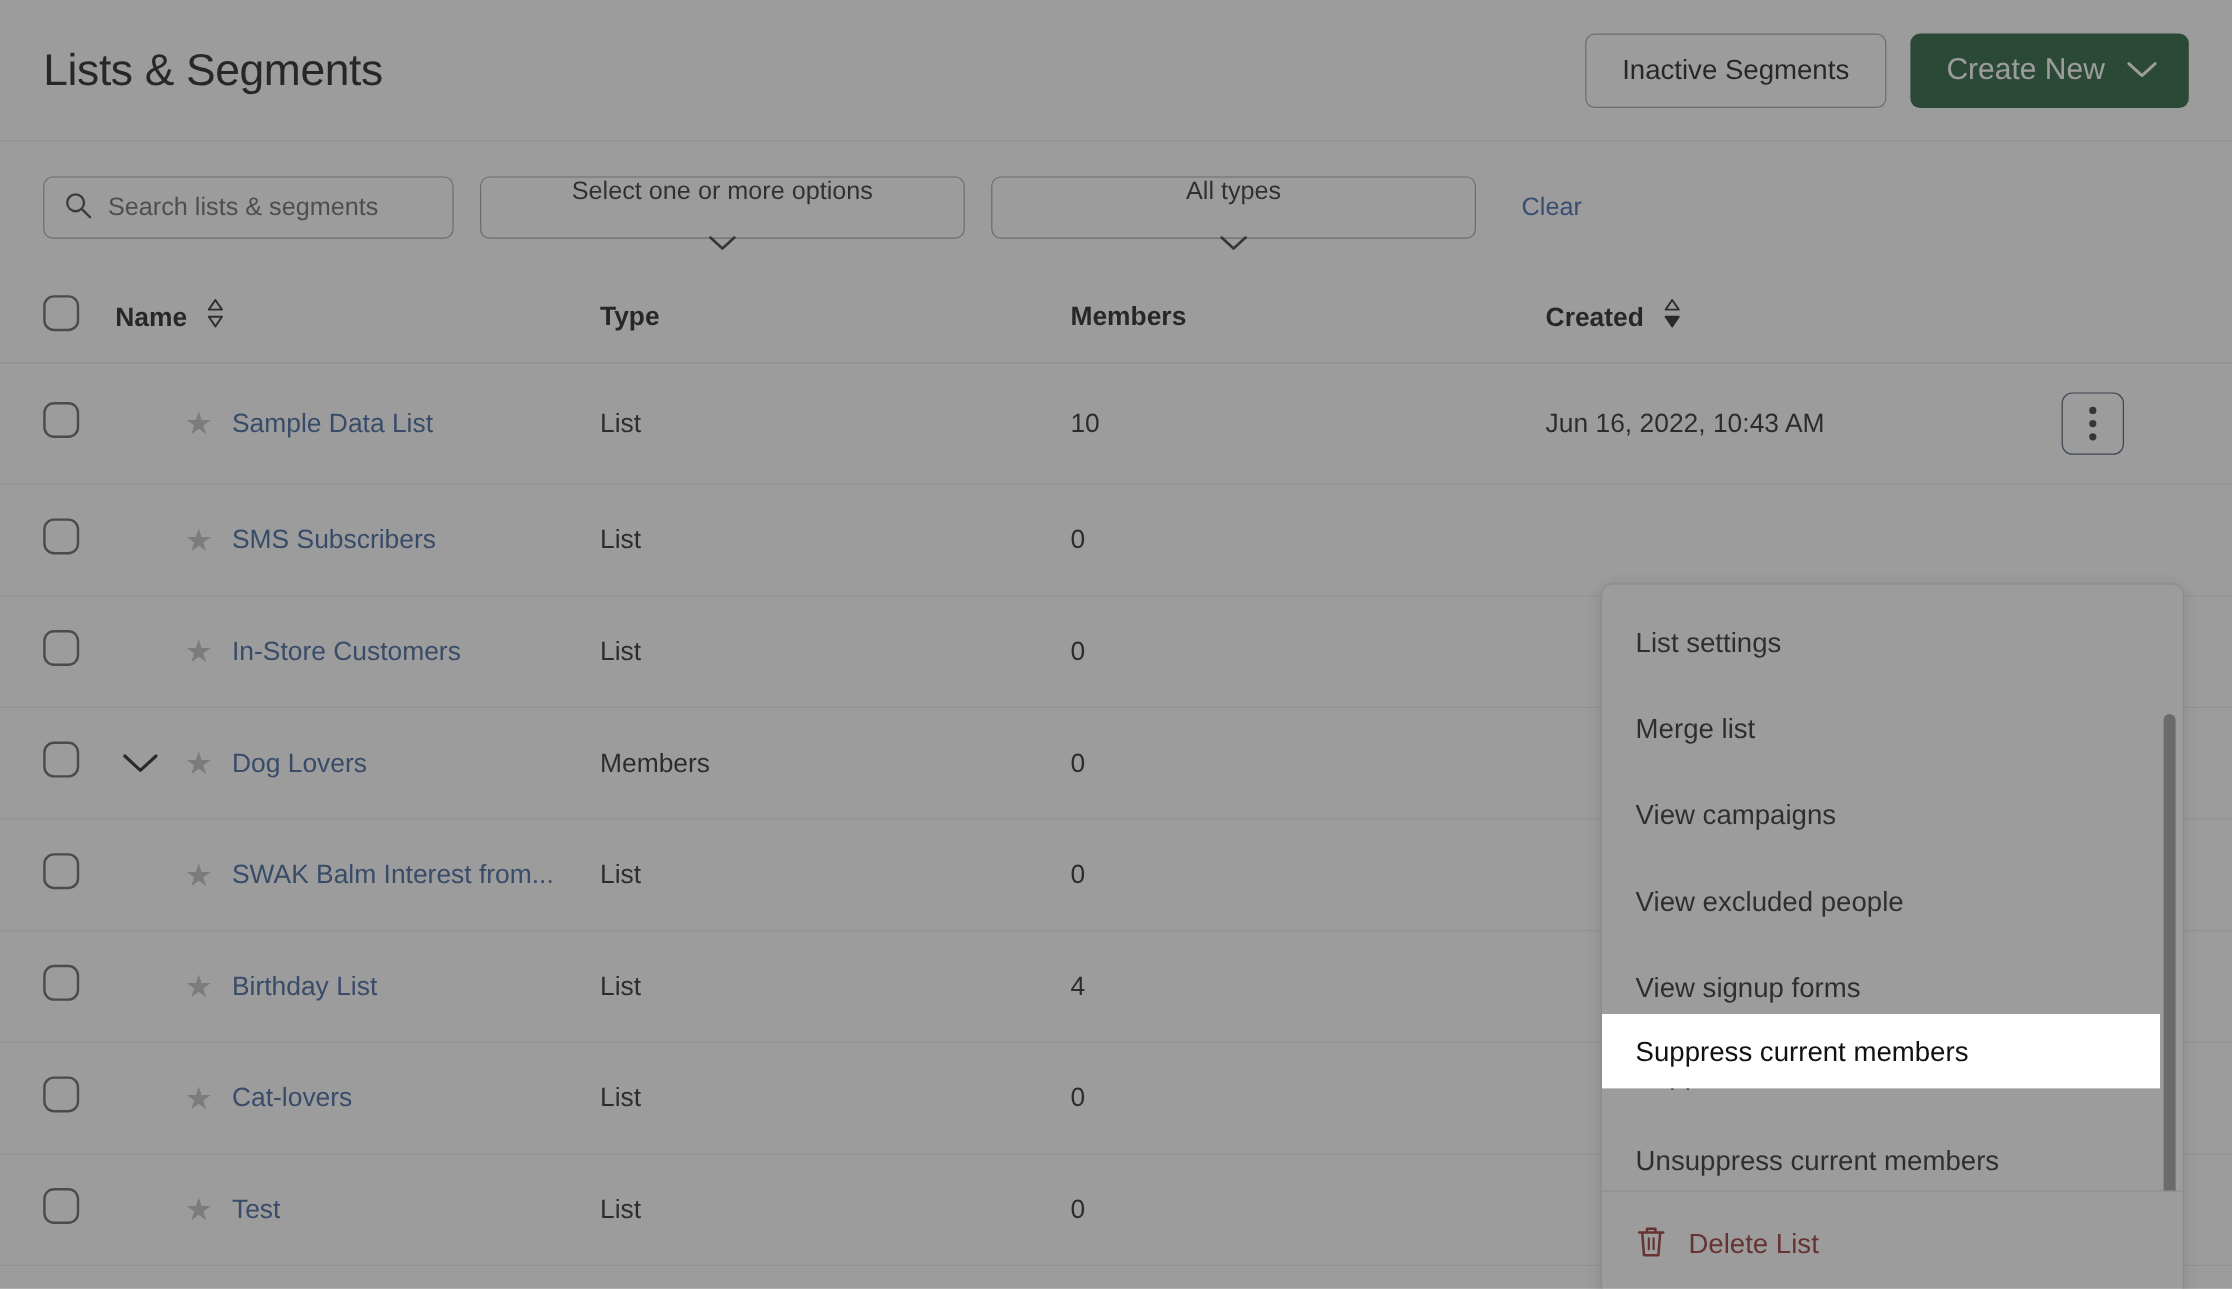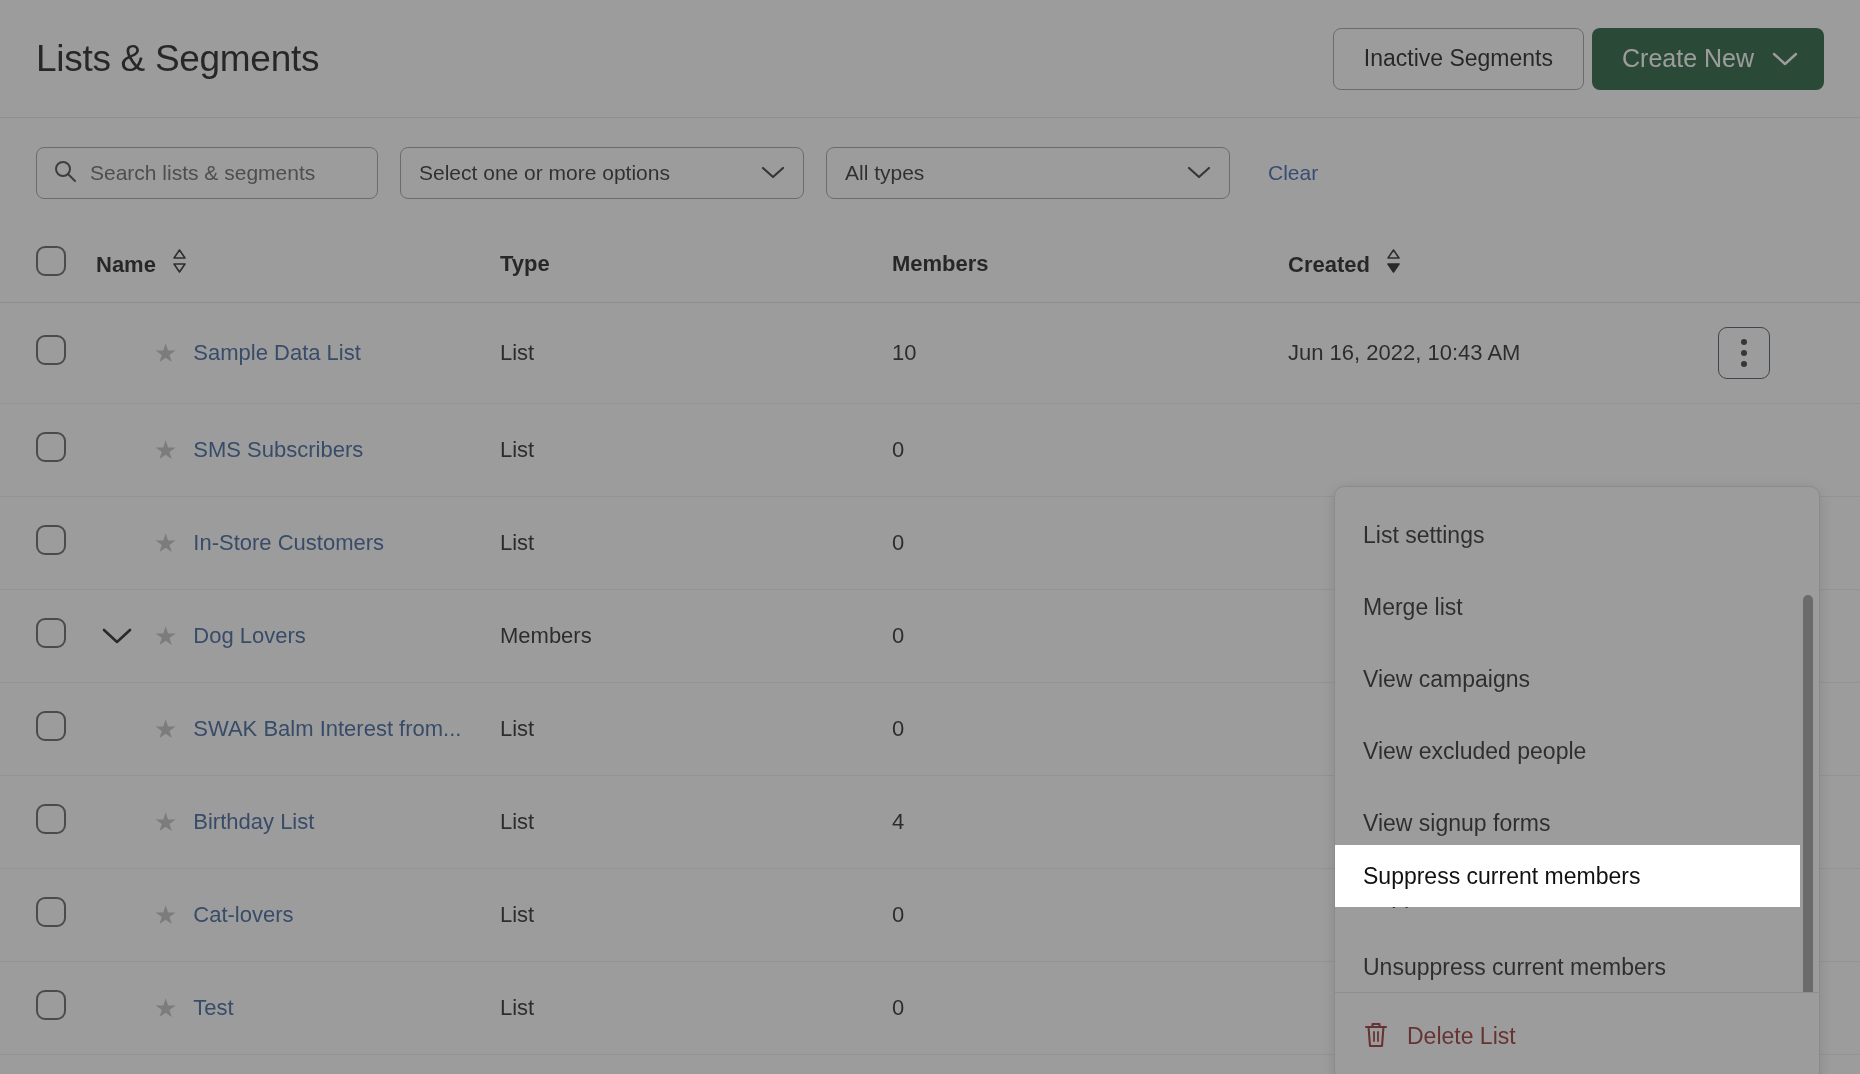--- a/index.html
+++ b/index.html
@@ -31,21 +31,21 @@
   .page-title {
     font-size: 37px;
     font-weight: 400;
     color: #0b0b0b;
     letter-spacing: -0.3px;
   }
   .header-actions {
     margin-left: auto;
     display: flex;
     align-items: flex-end;
-    gap: 8px;
+    gap: 20px;
   }
   .btn-secondary {
     height: 62px;
     padding: 0 30px;
     border: 1px solid #9b9b9b;
     border-radius: 8px;
     background: transparent;
     font-size: 23px;
     color: #0b0b0b;
     font-family: "Liberation Sans", sans-serif;
@@ -104,20 +104,21 @@
     border-radius: 8px;
     display: flex;
     align-items: center;
     justify-content: space-between;
     padding: 0 18px 0 18px;
     background: transparent;
     cursor: pointer;
     font-size: 21px;
     color: #1f1f1f;
     gap: 20px;
+    flex-direction: column;
   }
   .select-options { width: 404px; }
   .select-types   { width: 404px; }
 
   .clear-link {
     font-size: 21px;
     color: #2e5aa8;
     cursor: pointer;
     margin-left: 16px;
   }

